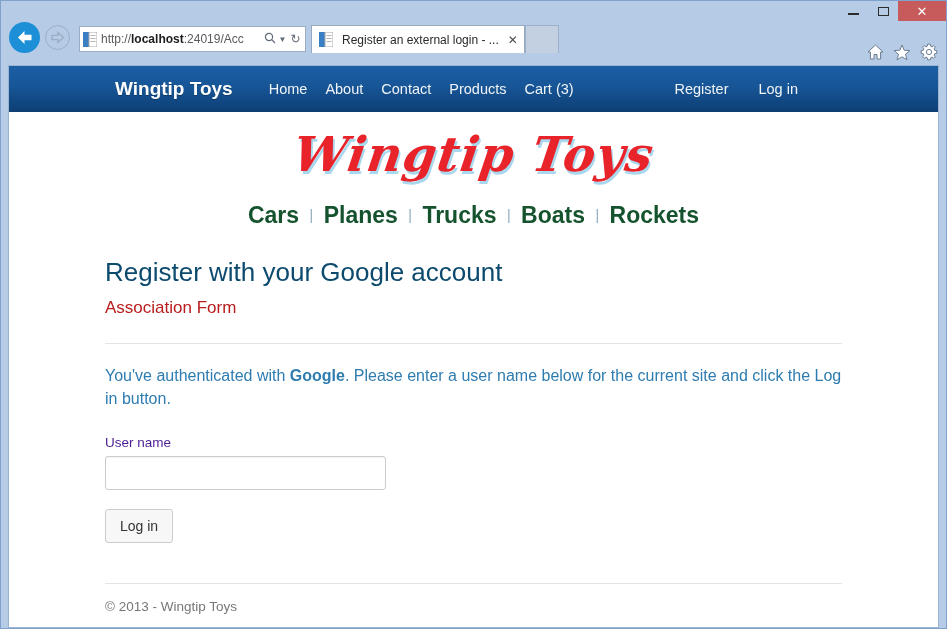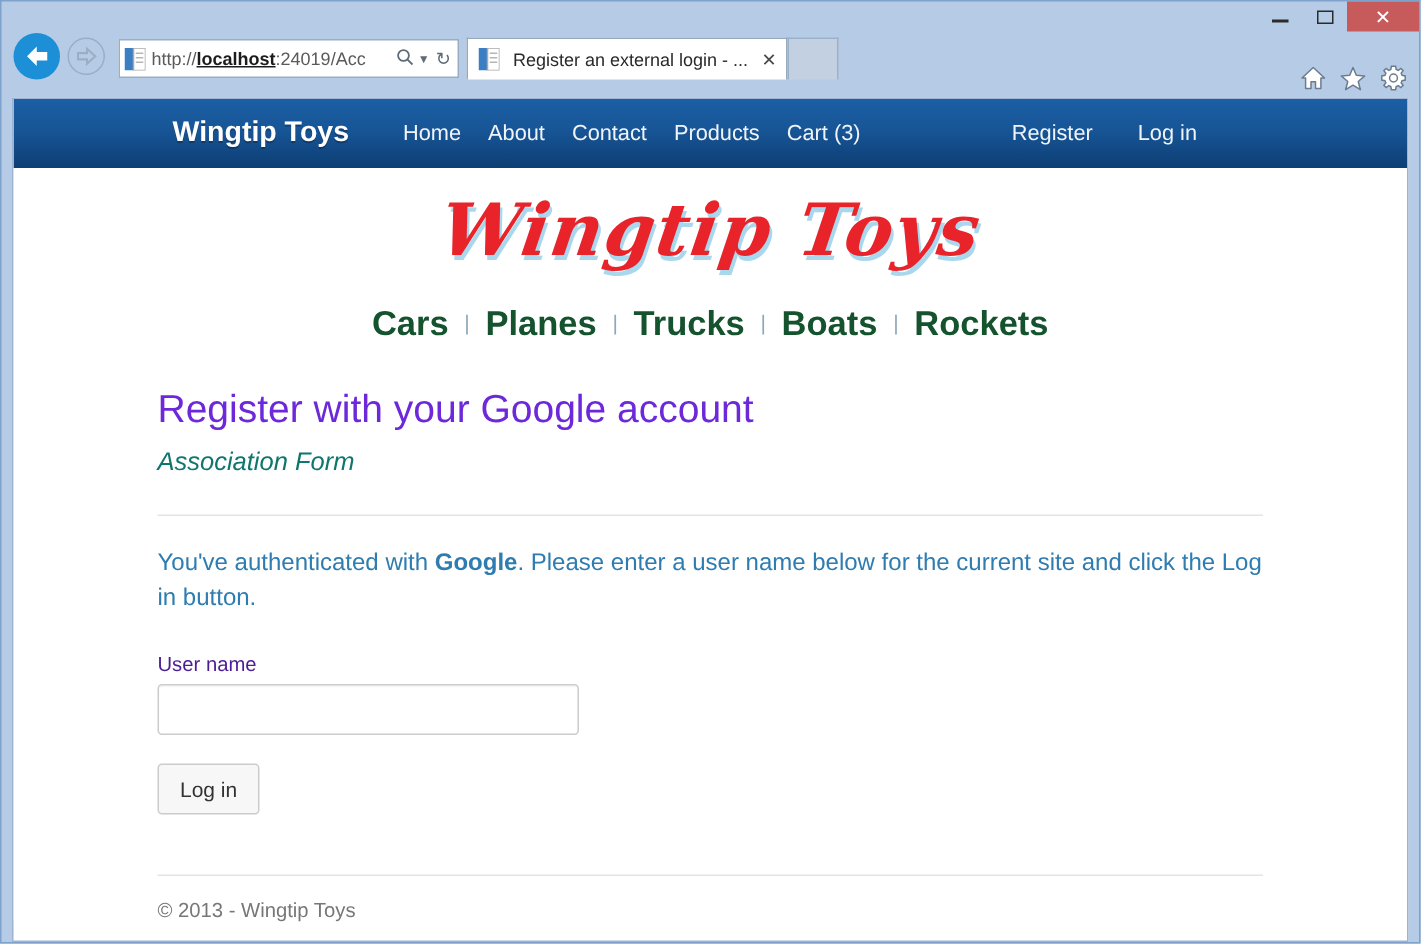--- a/index.html
+++ b/index.html
@@ -99,21 +99,21 @@
     margin-right: 4px;
   }
   .url-text {
     flex: 1 1 auto;
     font-size: 12px;
     color: #5a5a5a;
     white-space: nowrap;
     overflow: hidden;
     line-height: 16px;
   }
-  .url-text b { color: #1c1c1c; font-weight: bold; text-decoration: underline; }
+  .url-text b { color: #1c1c1c; font-weight: bold; }
   .addr-ico {
     flex: 0 0 auto;
     width: 15px;
     text-align: center;
     color: #5f6b78;
     font-size: 12px;
     cursor: pointer;
   }
   .addr-caret {
     flex: 0 0 auto;
@@ -262,33 +262,32 @@
     font-size: 14px;
     margin: 0 6px;
     position: relative;
     top: -3px;
   }
 
   .content {
     padding: 0 96px;
   }
   h2.page-title {
-    color: #6d28d9;
+    color: #0c4a6e;
     font-size: 26px;
     font-weight: normal;
     margin: 18px 0 0 0;
     line-height: 1.2;
   }
   h4.page-sub {
-    color: #0f766e;
+    color: #b91c1c;
     font-size: 17px;
     font-weight: normal;
     margin: 10px 0 0 0;
     line-height: 1.2;
-    font-style: italic;
   }
   hr.rule {
     border: none;
     border-top: 1px solid #e4e4e4;
     margin: 24px 0 0 0;
   }
   p.intro {
     color: #2e7cb0;
     font-size: 16px;
     margin: 20px 0 0 0;

